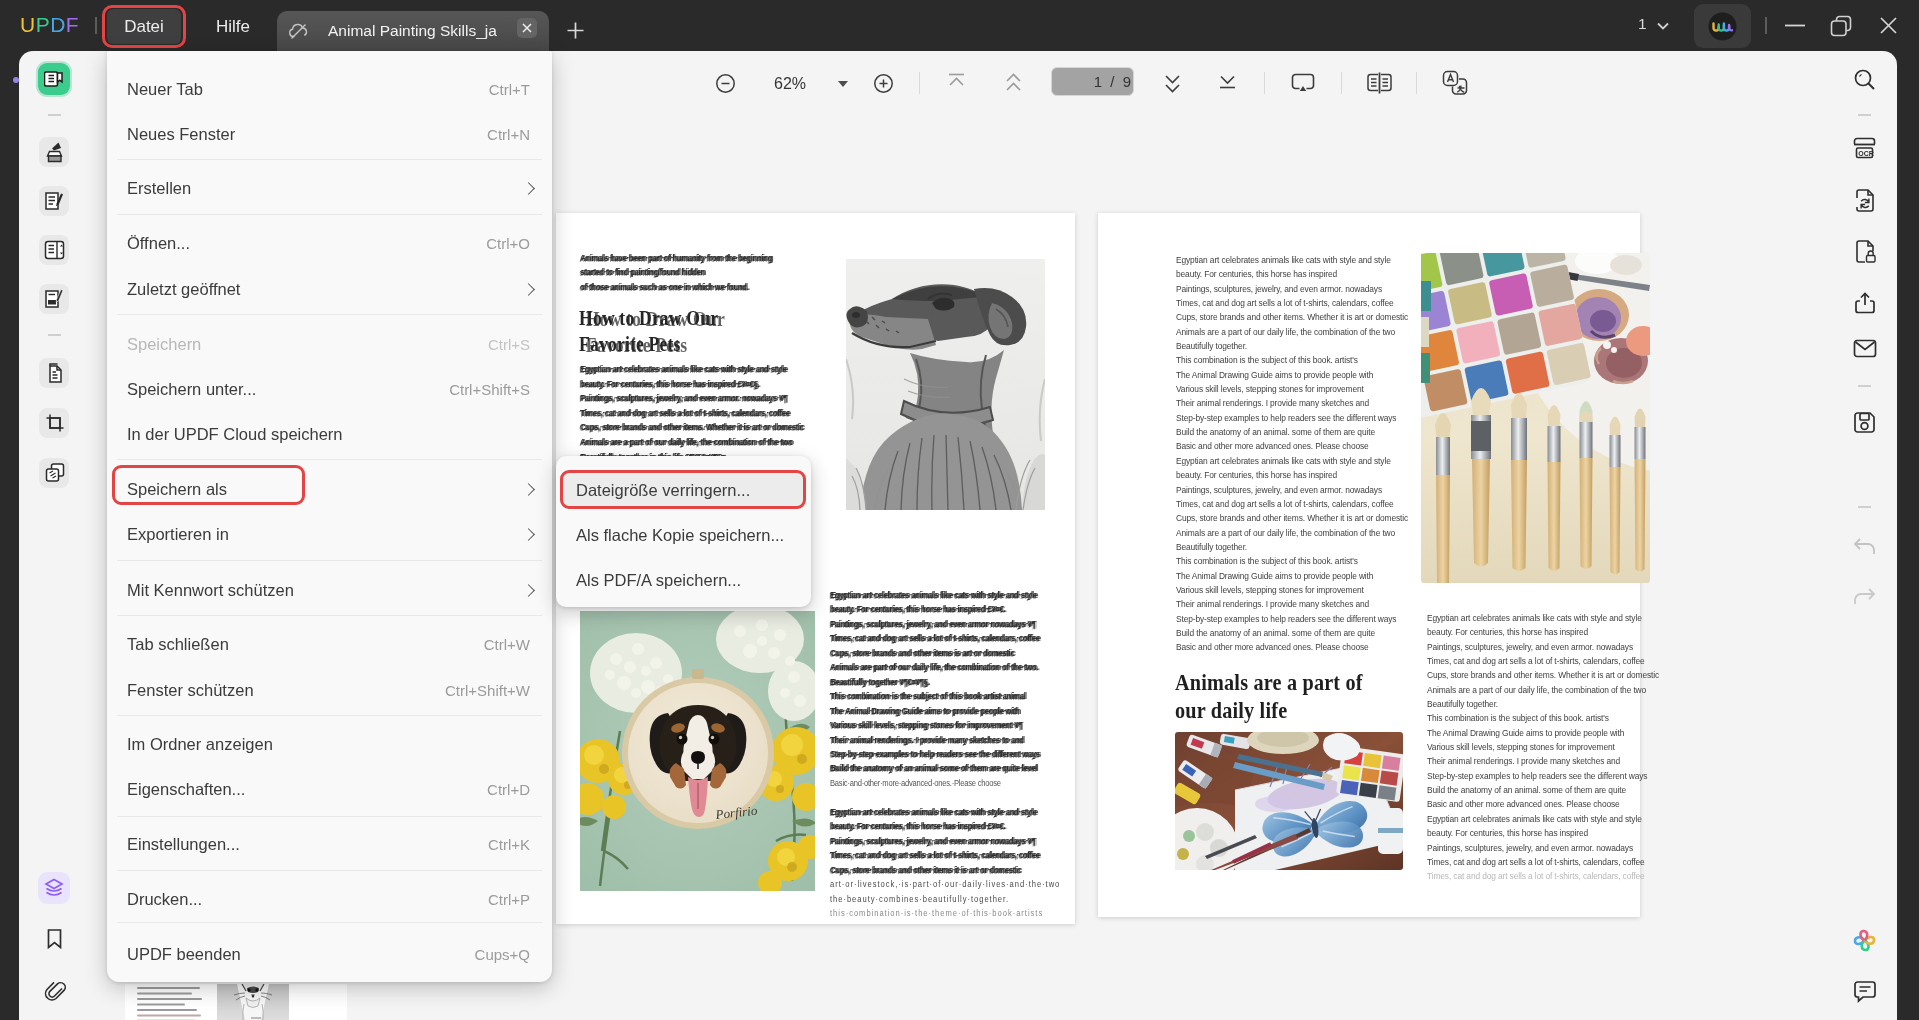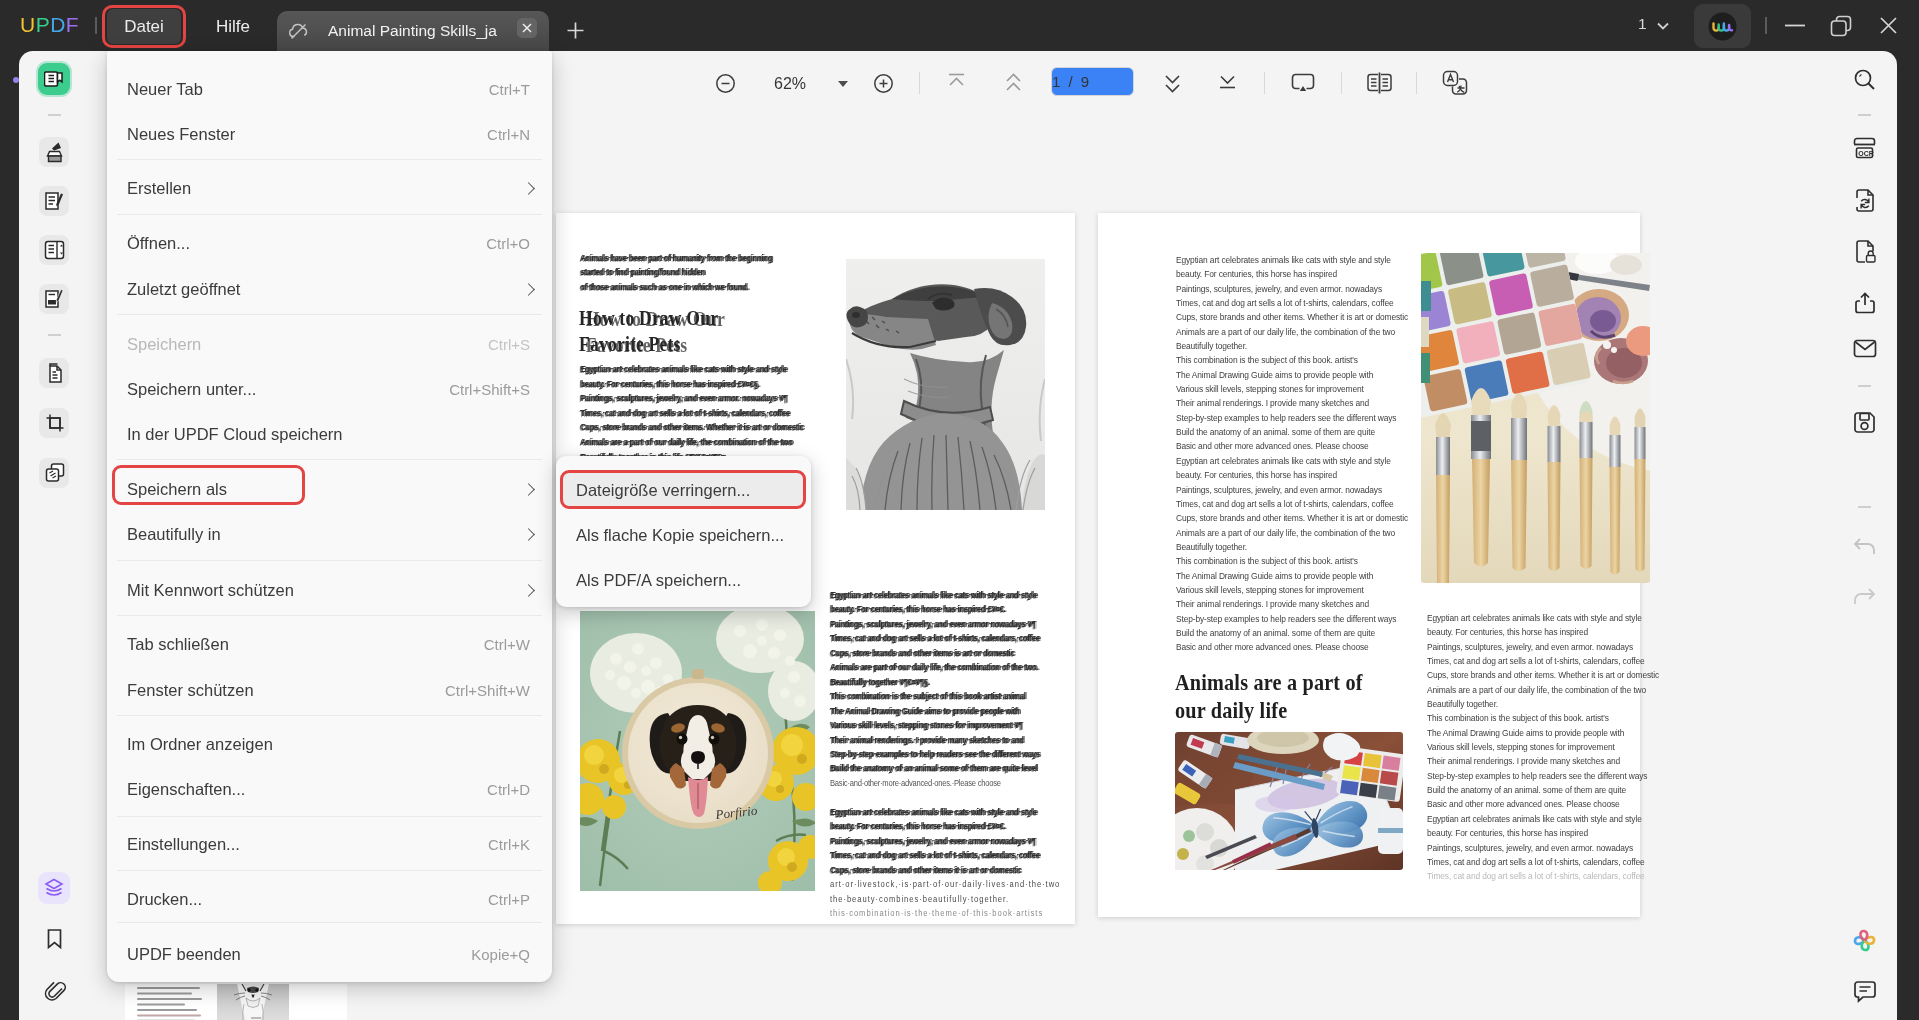--- a/index.html
+++ b/index.html
@@ -85,21 +85,21 @@
   </svg>
 <div class="sep-v" style="left:919px;top:72px;height:22px"></div>
 <svg class="abs" style="left:946px;top:72px" width="21" height="22" viewBox="0 0 21 22" fill="none" stroke="#9b9b9b" stroke-width="1.6">
     <path d="M3 2.5 H18"></path>
     <path d="M4 13 L10.5 6.5 L17 13"></path>
   </svg>
 <svg class="abs" style="left:1003px;top:70px" width="21" height="26" viewBox="0 0 21 26" fill="none" stroke="#9b9b9b" stroke-width="1.6">
     <path d="M4 11 L10.5 4.5 L17 11"></path>
     <path d="M4 20 L10.5 13.5 L17 20"></path>
   </svg>
-<div class="abs" style="left:1051px;top:67px;width:83px;height:29px;background:#3b82f6;border:1px solid #d5d5d5;border-radius:6px;line-height:28px;text-align:left;font-size:15px;color:#333;letter-spacing:2px">1 / 9</div>
+<div class="abs" style="left:1051px;top:67px;width:83px;height:29px;background:#a3a3a3;border:1px solid #d5d5d5;border-radius:6px;line-height:28px;text-align:right;font-size:15px;color:#333;letter-spacing:2px">1 / 9</div>
 <svg class="abs" style="left:1162px;top:70px" width="21" height="26" viewBox="0 0 21 26" fill="none" stroke="#3c3c3c" stroke-width="1.6">
     <path d="M4 6 L10.5 12.5 L17 6"></path>
     <path d="M4 15 L10.5 21.5 L17 15"></path>
   </svg>
 <svg class="abs" style="left:1217px;top:72px" width="21" height="22" viewBox="0 0 21 22" fill="none" stroke="#3c3c3c" stroke-width="1.6">
     <path d="M4 4.5 L10.5 11 L17 4.5"></path>
     <path d="M3 15.5 H18"></path>
   </svg>
 <div class="sep-v" style="left:1264px;top:72px;height:22px"></div>
 <svg class="abs" style="left:1291px;top:73px" width="24" height="20" viewBox="0 0 24 20" fill="none" stroke="#3c3c3c" stroke-width="1.6">
@@ -735,21 +735,21 @@
 <div class="menu-sep" style="top:314px;width:425px"></div>
 <div class="menu-item" style="top:335px;color:#b8b8ba">Speichern</div>
 <div class="menu-short" style="top:336px;right:1389px;color:#c3c3c5">Ctrl+S</div>
 <div class="menu-item" style="top:380px">Speichern unter...</div>
 <div class="menu-short" style="top:381px;right:1389px">Ctrl+Shift+S</div>
 <div class="menu-item" style="top:425px">In der UPDF Cloud speichern</div>
 <div class="menu-sep" style="top:459px;width:425px"></div>
 <div class="menu-item" style="top:480px">Speichern als</div>
 <div class="chev" style="top:485px;left:524px"></div>
 <div class="abs" style="left:112px;top:465px;width:193px;height:40px;border:3.5px solid #e24543;border-radius:9px"></div>
-<div class="menu-item" style="top:525px">Beautifully in</div>
+<div class="menu-item" style="top:525px">Exportieren in</div>
 <div class="chev" style="top:530px;left:524px"></div>
 <div class="menu-sep" style="top:560px;width:425px"></div>
 <div class="menu-item" style="top:581px">Mit Kennwort schützen</div>
 <div class="chev" style="top:586px;left:524px"></div>
 <div class="menu-sep" style="top:615px;width:425px"></div>
 <div class="menu-item" style="top:635px">Tab schließen</div>
 <div class="menu-short" style="top:636px;right:1389px">Ctrl+W</div>
 <div class="menu-item" style="top:681px">Fenster schützen</div>
 <div class="menu-short" style="top:682px;right:1389px">Ctrl+Shift+W</div>
 <div class="menu-sep" style="top:715px;width:425px"></div>
@@ -757,20 +757,20 @@
 <div class="menu-item" style="top:780px">Eigenschaften...</div>
 <div class="menu-short" style="top:781px;right:1389px">Ctrl+D</div>
 <div class="menu-sep" style="top:816px;width:425px"></div>
 <div class="menu-item" style="top:835px">Einstellungen...</div>
 <div class="menu-short" style="top:836px;right:1389px">Ctrl+K</div>
 <div class="menu-sep" style="top:870px;width:425px"></div>
 <div class="menu-item" style="top:890px">Drucken...</div>
 <div class="menu-short" style="top:891px;right:1389px">Ctrl+P</div>
 <div class="menu-sep" style="top:922px;width:425px"></div>
 <div class="menu-item" style="top:945px">UPDF beenden</div>
-<div class="menu-short" style="top:946px;right:1389px">Kopie+Q</div>
+<div class="menu-short" style="top:946px;right:1389px">Cups+Q</div>
 
 <div class="abs" style="left:556px;top:456px;width:255px;height:151px;background:#f9f9fa;border-radius:10px;box-shadow:0 6px 20px rgba(0,0,0,0.22), 0 1px 4px rgba(0,0,0,0.12)"></div>
 <div class="abs" style="left:561px;top:472px;width:244px;height:36px;background:#ececed;border-radius:6px"></div>
 <div class="abs" style="left:576px;top:481px;font-size:16.5px;color:#3b3b3b">Dateigröße verringern...</div>
 <div class="abs" style="left:559.5px;top:470px;width:246px;height:39px;border:3.5px solid #e24543;border-radius:9px"></div>
 <div class="abs" style="left:576px;top:526px;font-size:16.5px;color:#3b3b3b">Als flache Kopie speichern...</div>
 <div class="abs" style="left:576px;top:571px;font-size:16.5px;color:#3b3b3b">Als PDF/A speichern...</div>
 
 </body></html>

